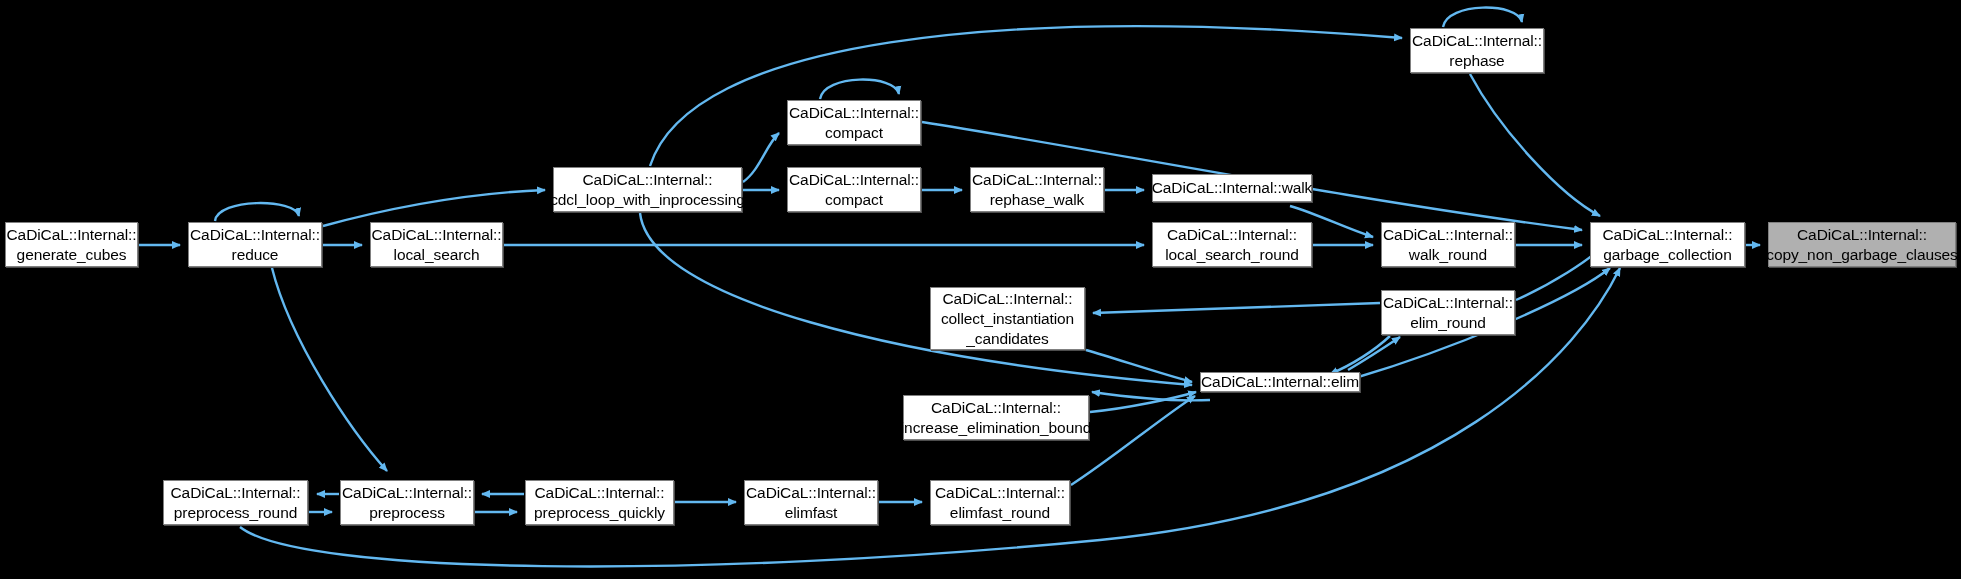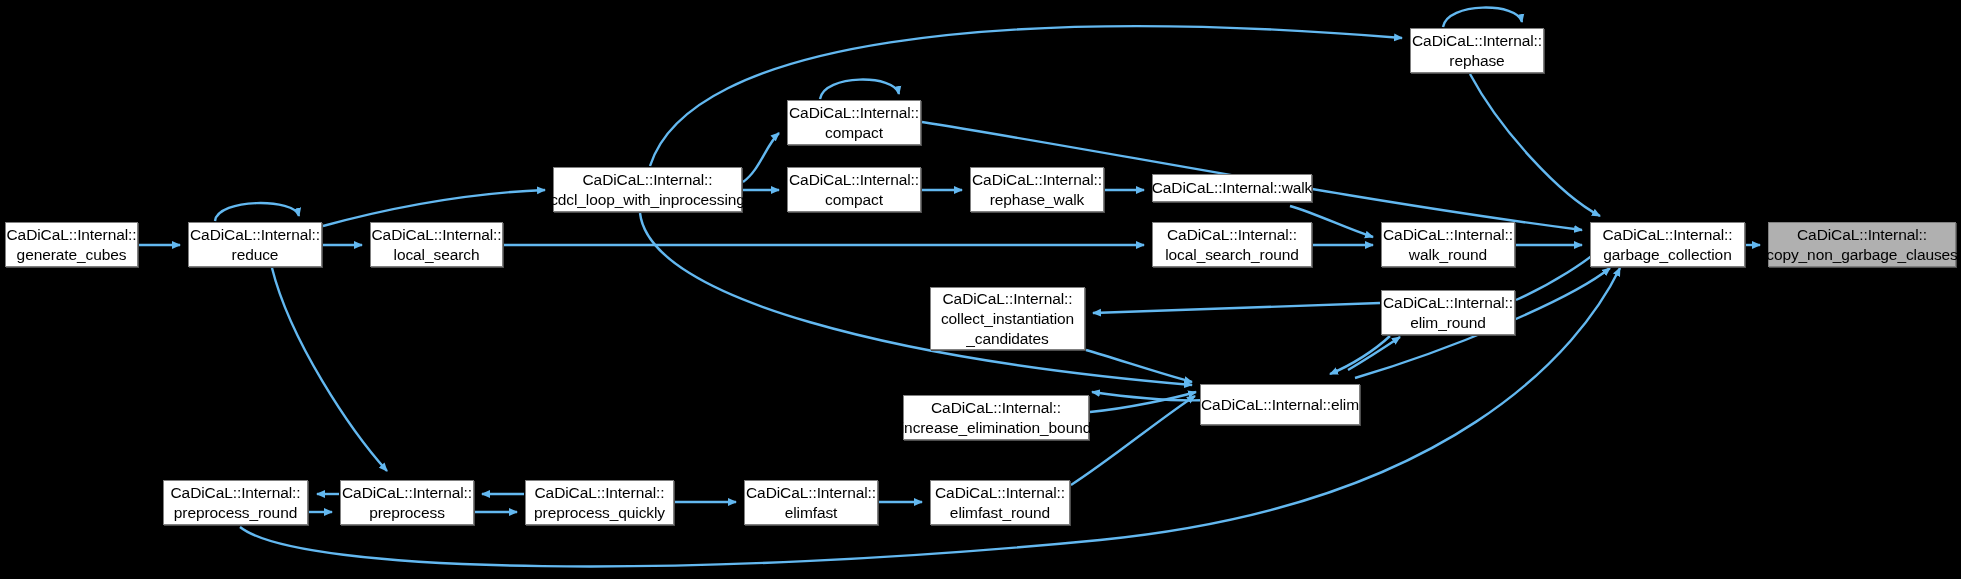--- a/index.html
+++ b/index.html
@@ -125,21 +125,21 @@
     </div>
     <div class="node" style="left: 930px; top: 287px; width: 155px; height: 63px;">
       <span>CaDiCaL::Internal::</span>
       <span>collect_instantiation</span>
       <span>_candidates</span>
     </div>
     <div class="node" style="left: 1381px; top: 290px; width: 134px; height: 45px;">
       <span>CaDiCaL::Internal::</span>
       <span>elim_round</span>
     </div>
-    <div class="node" style="left: 1200px; top: 372px; width: 160px; height: 41px; margin-top: 12px;">
+    <div class="node" style="left: 1200px; top: 372px; width: 160px; height: 20px;">
       <span>CaDiCaL::Internal::elim</span>
     </div>
     <div class="node" style="left: 903px; top: 395px; width: 186px; height: 45px;">
       <span>CaDiCaL::Internal::</span>
       <span>increase_elimination_bound</span>
     </div>
     <div class="node" style="left: 163px; top: 480px; width: 145px; height: 45px;">
       <span>CaDiCaL::Internal::</span>
       <span>preprocess_round</span>
     </div>

